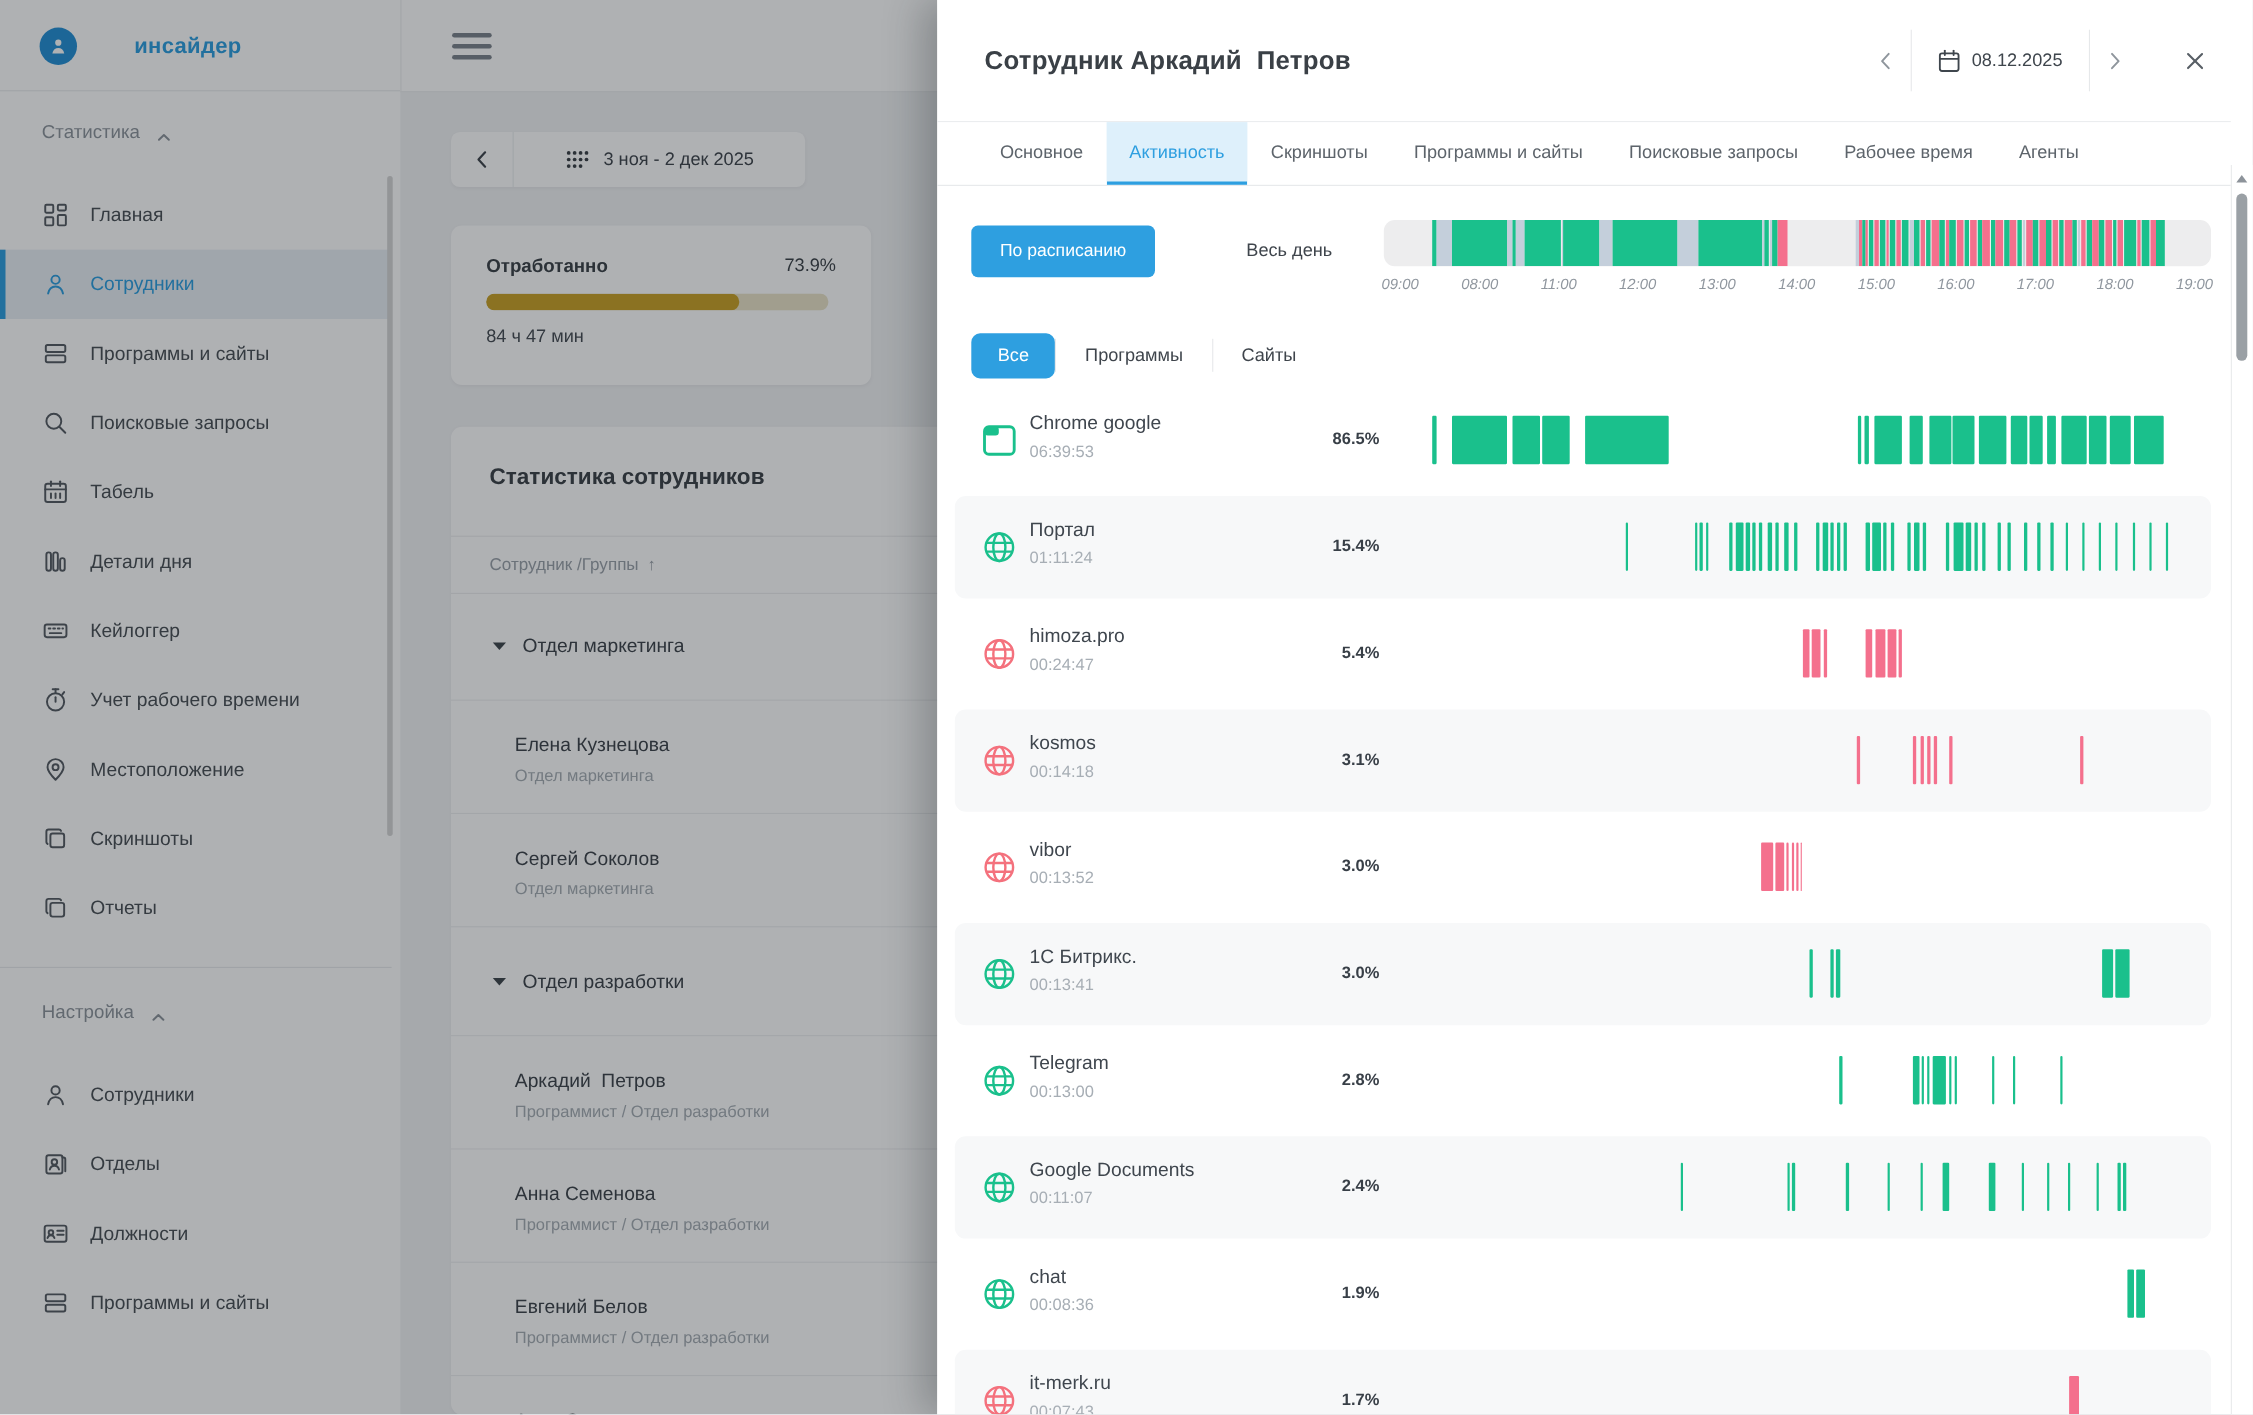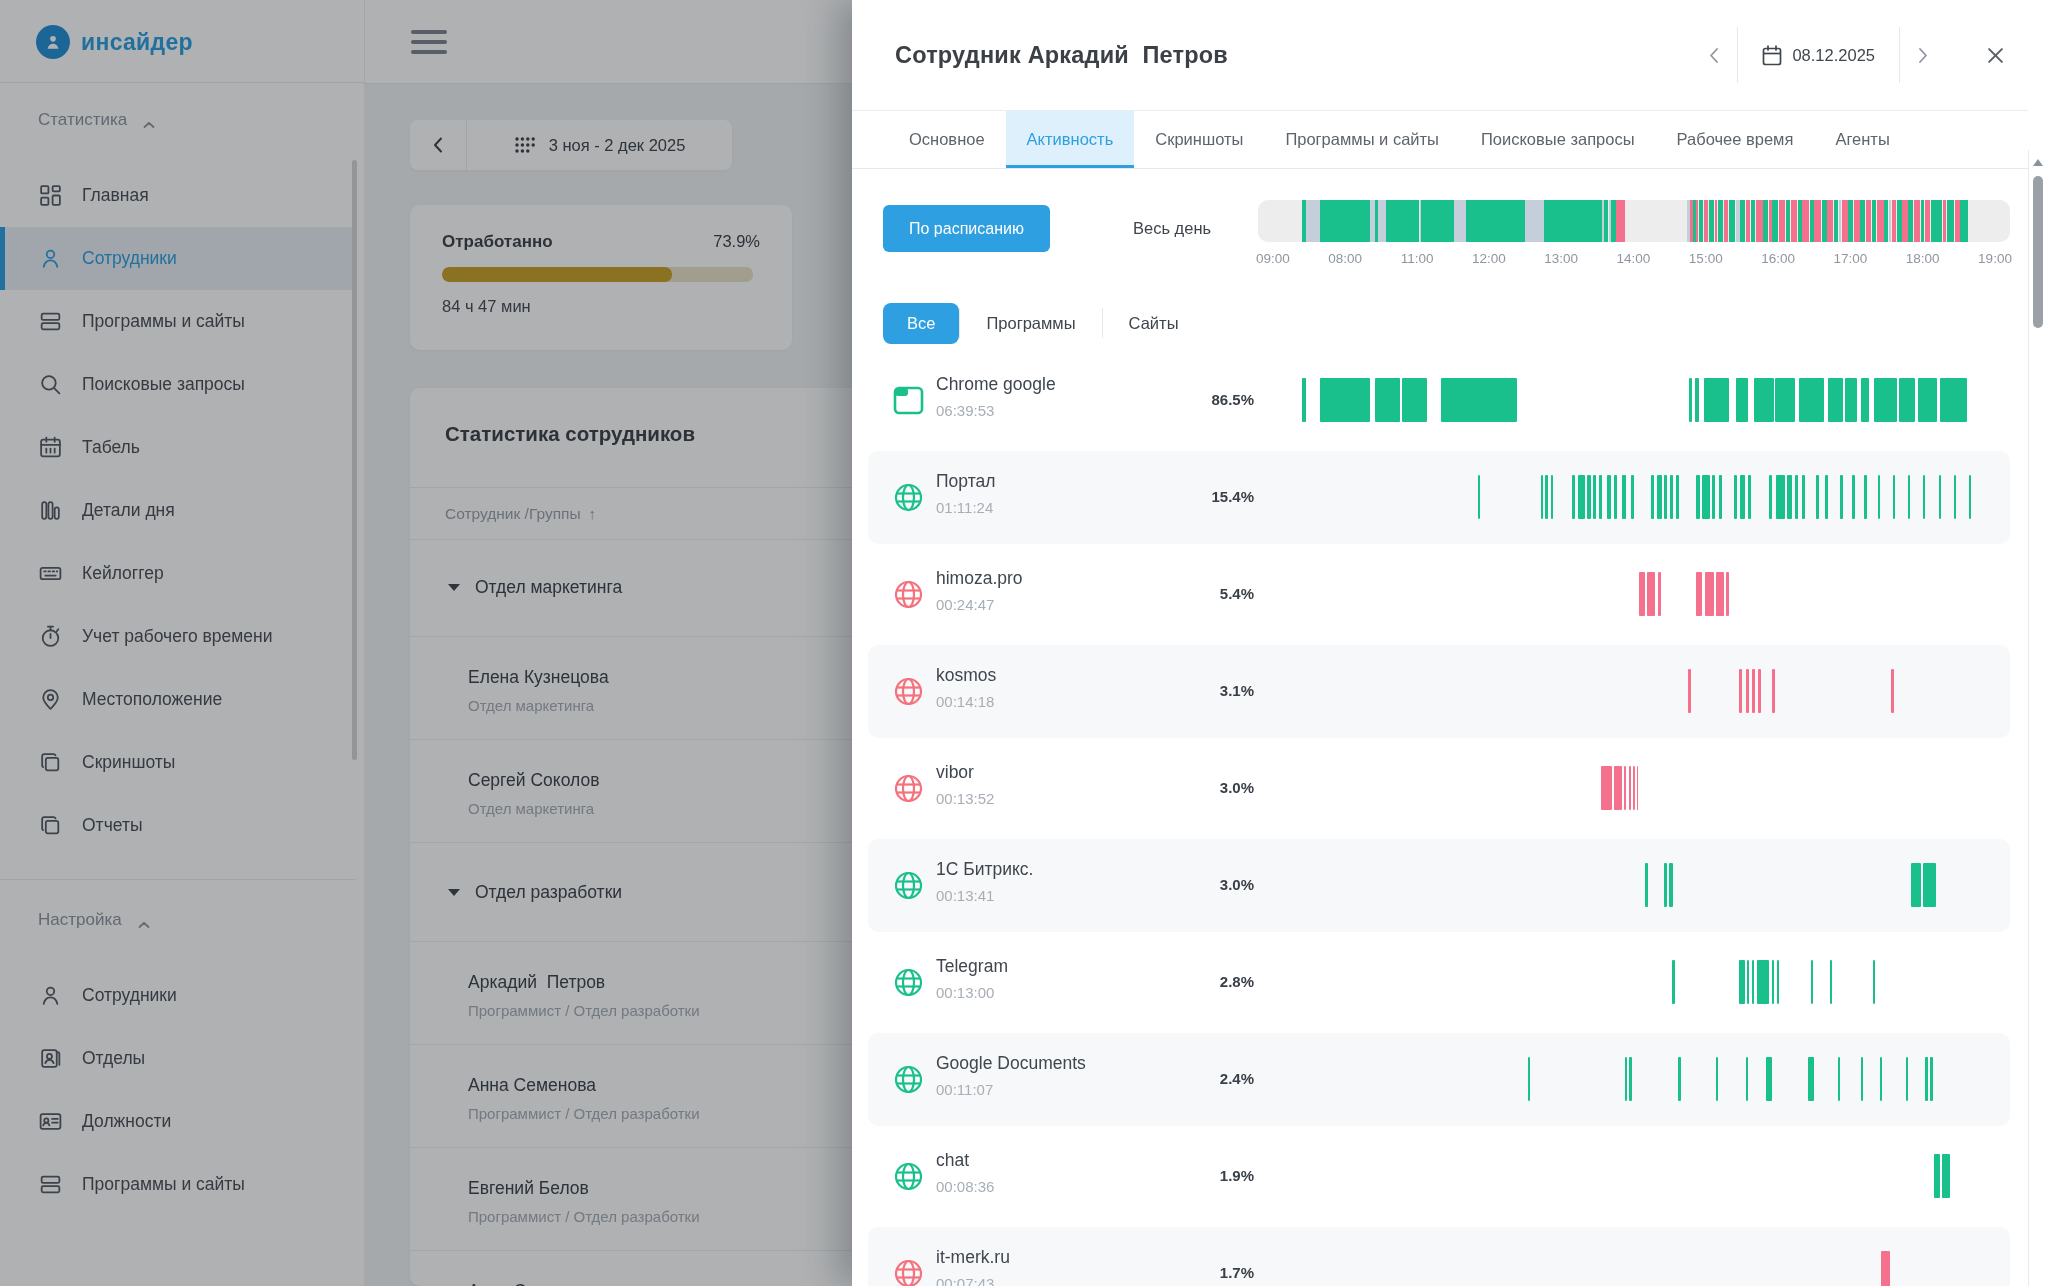--- a/index.html
+++ b/index.html
@@ -3,21 +3,21 @@
 <meta charset="utf-8">
 <style>
   html,body{margin:0;padding:0;background:#dfe1e4;}
   #app{position:relative;width:2048px;height:1286px;overflow:hidden;background:#fff;
        font-family:"Liberation Sans","DejaVu Sans",sans-serif;color:#3f454c;}
 
   
   .sidebar{position:absolute;left:0;top:0;width:364px;height:100%;background:#fff;}
   .logo-row{position:absolute;left:36px;top:22px;height:40px;display:flex;align-items:center;gap:11px;}
   .logo-mark{width:34px;height:34px;border-radius:50%;background:#2590d6;display:flex;align-items:center;justify-content:center;}
-  .logo-text{font-size:23px;font-weight:700;color:#2e9fe0;letter-spacing:.3px;}
+  .logo-text{font-size:20px;font-weight:700;color:#2e9fe0;letter-spacing:.3px;margin-left:41px;}
   .sidebar-divider{position:absolute;left:0;right:0;top:82px;border-top:1px solid #e9ebed;}
   .nav{position:absolute;left:0;right:8px;top:96px;}
   .nav-section-title{height:48px;margin-bottom:20px;padding-left:38px;display:flex;align-items:center;gap:16px;
        color:#8d949c;font-size:17px;}
   .nav-item{position:relative;min-height:63px;display:flex;align-items:center;padding-left:38px;gap:19px;
        color:#4a5056;font-size:17.5px;cursor:pointer;}
   .nav-item .nav-label{max-width:215px;line-height:1.3;}
   .nav-item .nav-ic{width:25px;height:25px;flex:0 0 25px;color:#565c63;display:flex;align-items:center;}
   .nav-item.active{background:#e9eff5;color:#2e9fe0;}
   .nav-item.active .nav-ic{color:#2e9fe0;}
@@ -79,21 +79,21 @@
   .d-tab{padding:0 21px;display:flex;align-items:center;font-size:16.5px;color:#5d646b;cursor:pointer;white-space:nowrap;}
   .d-tab.active{background:#def0fb;color:#2e9fe0;box-shadow:inset 0 -3px 0 #2e9fe0;}
   .d-body{position:absolute;left:0;right:20px;top:167px;bottom:0;overflow:hidden;}
   .mode-btn-active{position:absolute;left:31px;top:38px;height:47px;padding:0 26px;background:#2e9fe0;color:#fff;
        border-radius:6px;font-size:16px;display:flex;align-items:center;cursor:pointer;}
   .mode-btn{position:absolute;left:245px;top:38px;height:47px;display:flex;align-items:center;
        color:#3f454c;font-size:16.5px;cursor:pointer;margin-left:36px;}
   .tl-track{position:absolute;left:406px;top:33px;width:752px;height:42px;background:#ededee;border-radius:10px;overflow:hidden;}
   .tl-seg{position:absolute;top:0;height:100%;}
   .tl-ticks{position:absolute;left:404px;top:84px;width:756px;display:flex;justify-content:space-between;
-       font-size:13.5px;color:#8f969e;}
+       font-size:13.5px;color:#8f969e;font-style:italic;}
   .f-row{position:absolute;left:31px;top:133px;height:46px;display:flex;align-items:center;}
   .f-btn{padding:11px 26px;font-size:16.5px;color:#3f454c;border-radius:8px;cursor:pointer;}
   .f-btn.active{background:#2e9fe0;color:#fff;padding:11px 24px;}
   .f-div{width:1px;height:30px;background:#e6e8ea;}
   .app-list{position:absolute;left:0;right:0;top:185px;}
   .app-row{position:relative;height:97px;}
   .app-row.alt::before{content:'';position:absolute;left:16px;right:18px;top:2px;bottom:2px;background:#f7f8f9;border-radius:10px;}
   .app-ic{position:absolute;left:41px;top:33px;width:31px;height:31px;}
   .app-name{position:absolute;left:84px;top:22px;font-size:17.5px;color:#3f464e;white-space:pre;}
   .app-time{position:absolute;left:84px;top:50px;font-size:15px;color:#a7aeb5;}

